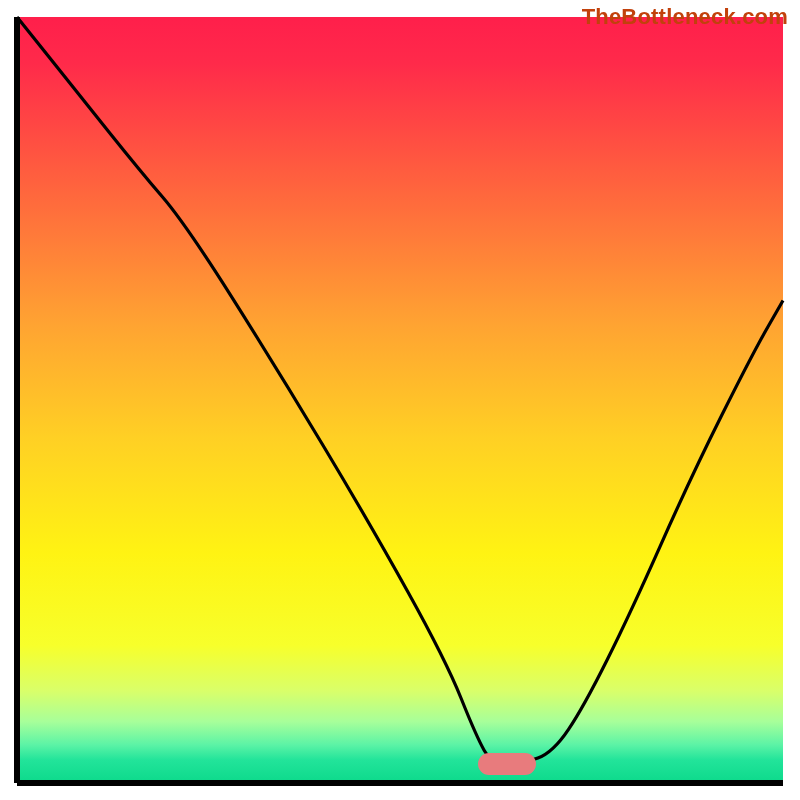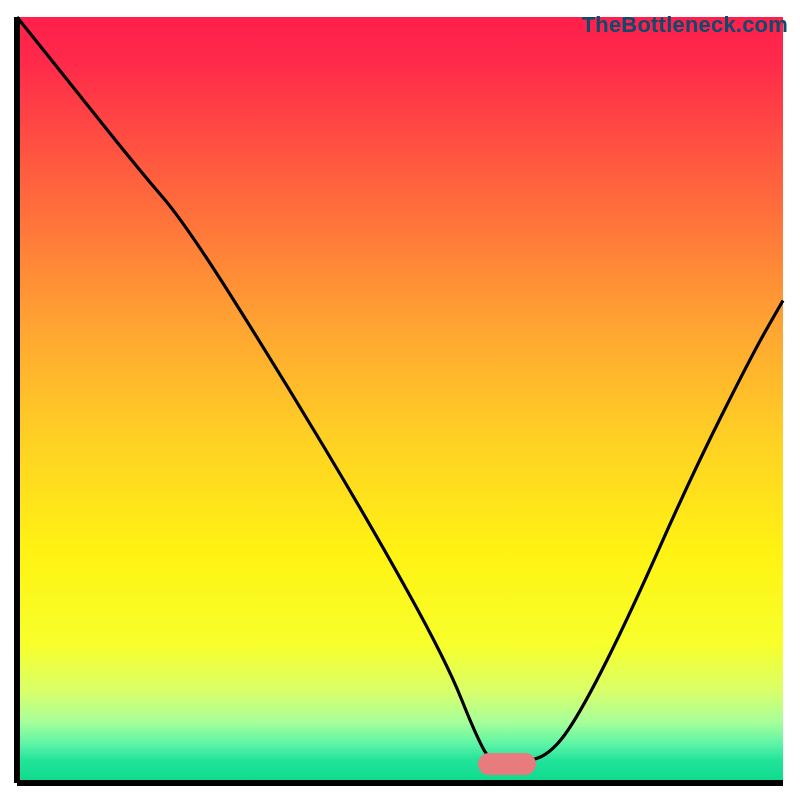--- a/index.html
+++ b/index.html
@@ -10,26 +10,26 @@
     overflow: hidden;
     background: #fff;
   }
   .chart-container {
     position: relative;
     width: 800px;
     height: 800px;
   }
   .watermark {
     position: absolute;
-    top: 12px;
+    top: 4px;
     right: 12px;
     font-family: Arial, Helvetica, sans-serif;
     font-size: 22px;
     font-weight: 600;
-    color: #0c4a6e;
+    color: #c2410c;
     letter-spacing: 0.2px;
     z-index: 30;
   }
   svg {
     position: absolute;
     top: 0;
     left: 0;
   }
   .marker {
     position: absolute;

